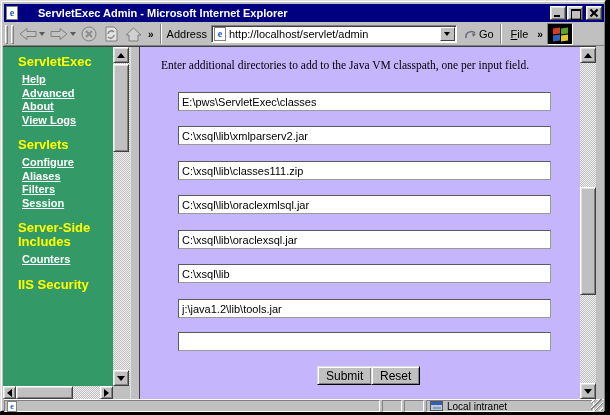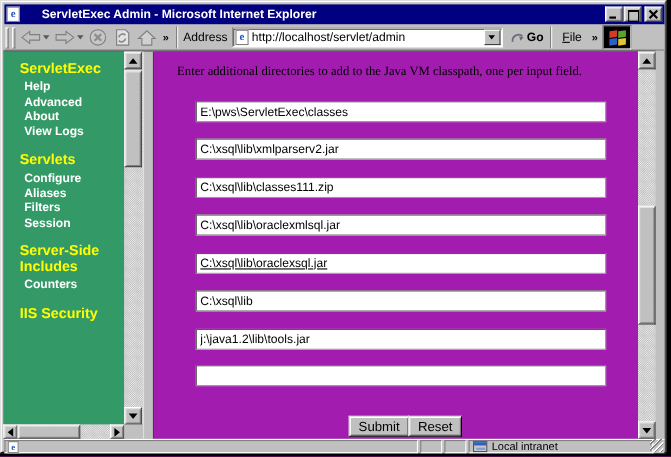--- a/index.html
+++ b/index.html
@@ -39,42 +39,42 @@
   .chevron{font-size:10px;font-weight:bold;color:#000;padding:0 3px;}
   .tb-sep{width:2px;height:20px;border-left:1px solid #808080;border-right:1px solid #fff;margin:0 3px;}
   .addr-label{font-size:11px;color:#000;margin:0 4px 0 2px;}
   .addr-field{height:18px;width:246px;background:#fff;border:1px solid;
     border-color:#808080 #fff #fff #808080;box-shadow:inset 1px 1px 0 #404040;
     display:flex;align-items:center;padding-left:2px;position:relative;}
   .addr-text{font-size:11px;color:#000;margin-left:3px;white-space:nowrap;overflow:hidden;flex:1;}
   .addr-drop{position:absolute;right:1px;top:1px;width:15px;height:14px;background:#c0c0c0;
     border:1px solid;border-color:#fff #404040 #404040 #fff;display:flex;align-items:center;justify-content:center;}
   .addr-drop .tri{width:0;height:0;border-left:3px solid transparent;border-right:3px solid transparent;border-top:4px solid #000;}
-  .go-btn{display:flex;align-items:center;margin-left:4px;padding:1px 3px;font-weight:bold;}
+  .go-btn{display:flex;align-items:center;margin-left:4px;padding:1px 3px;}
   .go-label{font-size:11px;color:#000;margin-left:2px;}
   .menu-item{font-size:11px;color:#000;padding:2px 6px;}
   .menu-item::first-letter{text-decoration:underline;}
   .throbber{width:26px;height:22px;background:#000;margin-left:1px;position:relative;
     border:1px solid;border-color:#808080 #fff #fff #808080;flex:0 0 auto;}
   .flag{position:absolute;left:5px;top:4px;width:16px;height:13px;}
   .flag div{position:absolute;width:7px;height:6px;}
   .fl-r{left:0;top:0;background:#d43b28;transform:skewY(-8deg);}
   .fl-g{left:8px;top:0;background:#57a42d;transform:skewY(-8deg);}
   .fl-b{left:0;top:7px;background:#2f5fc4;transform:skewY(-8deg);}
   .fl-y{left:8px;top:7px;background:#e3c62a;transform:skewY(-8deg);}
 
   
   .frames{position:absolute;left:2px;top:45px;width:593px;height:352px;border-top:1px solid #404040;}
 
-  .sidebar{position:absolute;left:0;top:0;width:110px;height:339px;background:#339966;
+  .sidebar{position:absolute;left:0;top:0;width:128px;height:339px;background:#339966;
     overflow:hidden;padding-top:8px;}
   .side-header{color:#ffff00;font-weight:bold;font-size:13px;line-height:14px;margin:0 0 4px 15px;}
   .side-section{margin-bottom:11px;}
   .side-link{display:block;color:#fff;font-weight:bold;font-size:11px;line-height:13.5px;
-    margin-left:19px;white-space:nowrap;cursor:pointer;}
+    margin-left:19px;text-decoration:underline;white-space:nowrap;cursor:pointer;}
   .side-link.visited{color:#17603a;}
 
   
   .sb-track{background-color:#c0c0c0;background-image:
     linear-gradient(45deg,#efefef 25%,transparent 25%,transparent 75%,#efefef 75%),
     linear-gradient(45deg,#efefef 25%,transparent 25%,transparent 75%,#efefef 75%);
     background-size:2px 2px;background-position:0 0,1px 1px;}
   .sb-btn{position:absolute;width:16px;height:16px;background:#c0c0c0;border:1px solid;
     border-color:#fff #404040 #404040 #fff;box-shadow:inset 1px 1px 0 #dfdfdf,inset -1px -1px 0 #808080;
     display:flex;align-items:center;justify-content:center;}
@@ -84,29 +84,29 @@
   .tri-right{width:0;height:0;border-top:4px solid transparent;border-bottom:4px solid transparent;border-left:5px solid #000;}
   .sb-thumb{position:absolute;background:#c0c0c0;border:1px solid;
     border-color:#fff #404040 #404040 #fff;box-shadow:inset 1px 1px 0 #dfdfdf,inset -1px -1px 0 #808080;}
 
   .side-vscroll{position:absolute;left:110px;top:0;width:17px;height:339px;}
   .side-hscroll{position:absolute;left:0;top:339px;width:110px;height:13px;}
   .sb-corner{position:absolute;left:110px;top:339px;width:17px;height:13px;background:#c0c0c0;}
   .frame-divider{position:absolute;left:127px;top:0;width:10px;height:352px;background:#c0c0c0;
     border-left:1px solid #dfdfdf;border-right:1px solid #404040;}
 
-  .mainframe{position:absolute;left:137px;top:0;width:440px;height:352px;background:#a21caf;overflow:hidden;}
+  .mainframe{position:absolute;left:137px;top:0;width:440px;height:352px;background:#c4b5fd;overflow:hidden;}
   .main-vscroll{position:absolute;left:577px;top:0;width:16px;height:352px;}
 
   .instruction{position:absolute;left:21px;top:12px;width:415px;
     font-family:"Liberation Serif",serif;font-size:11.5px;color:#000;white-space:nowrap;}
   .cp-input{position:absolute;left:38px;width:373px;height:19px;background:#fff;
     border:1px solid;border-color:#5a5a5a #9a9a9a #9a9a9a #5a5a5a;
     font-family:"Liberation Sans",sans-serif;font-size:11px;color:#000;padding:0 0 0 3px;outline:none;}
-  .form-btn{position:absolute;top:331px;height:19px;background:#c0c0c0;
+  .form-btn{position:absolute;top:319px;height:19px;background:#c0c0c0;
     border:1px solid;border-color:#dfdfdf #000 #000 #dfdfdf;
     box-shadow:inset 1px 1px 0 #fff,inset -1px -1px 0 #808080;
     font-family:"Liberation Sans",sans-serif;font-size:12px;color:#000;padding:0 8px;}
 
   
   .statusbar{position:absolute;left:3px;top:398px;width:600px;height:13px;background:#c0c0c0;
     border-top:1px solid #fff;display:flex;align-items:stretch;}
   .status-pane{border:1px solid;border-color:#808080 #fff #fff #808080;background:#c0c0c0;
     display:flex;align-items:center;margin-right:2px;}
   .pane-main{width:376px;padding-left:2px;}
@@ -251,21 +251,21 @@
     <div class="sb-corner"></div>
 
     <div class="frame-divider"></div>
 
     <div class="mainframe">
       <div class="instruction">Enter additional directories to add to the Java VM classpath, one per input field.</div>
       <input class="cp-input" style="top: 45px;" value="E:\pws\ServletExec\classes">
       <input class="cp-input" style="top: 79px;" value="C:\xsql\lib\xmlparserv2.jar">
       <input class="cp-input" style="top: 114px;" value="C:\xsql\lib\classes111.zip">
       <input class="cp-input" style="top: 148px;" value="C:\xsql\lib\oraclexmlsql.jar">
-      <input class="cp-input" style="top: 183px; text-decoration: underline;" value="C:\xsql\lib\oraclexsql.jar">
+      <input class="cp-input" style="top: 183px;" value="C:\xsql\lib\oraclexsql.jar">
       <input class="cp-input" style="top: 217px;" value="C:\xsql\lib">
       <input class="cp-input" style="top: 252px;" value="j:\java1.2\lib\tools.jar">
       <input class="cp-input" style="top: 285px;" value="">
       <button class="form-btn" style="left:177px;">Submit</button>
       <button class="form-btn" style="left:231px;">Reset</button>
     </div>
 
     <div class="main-vscroll sb-track">
       <div class="sb-btn" style="left:0;top:0;">
           <span class="tri-up"></span>

